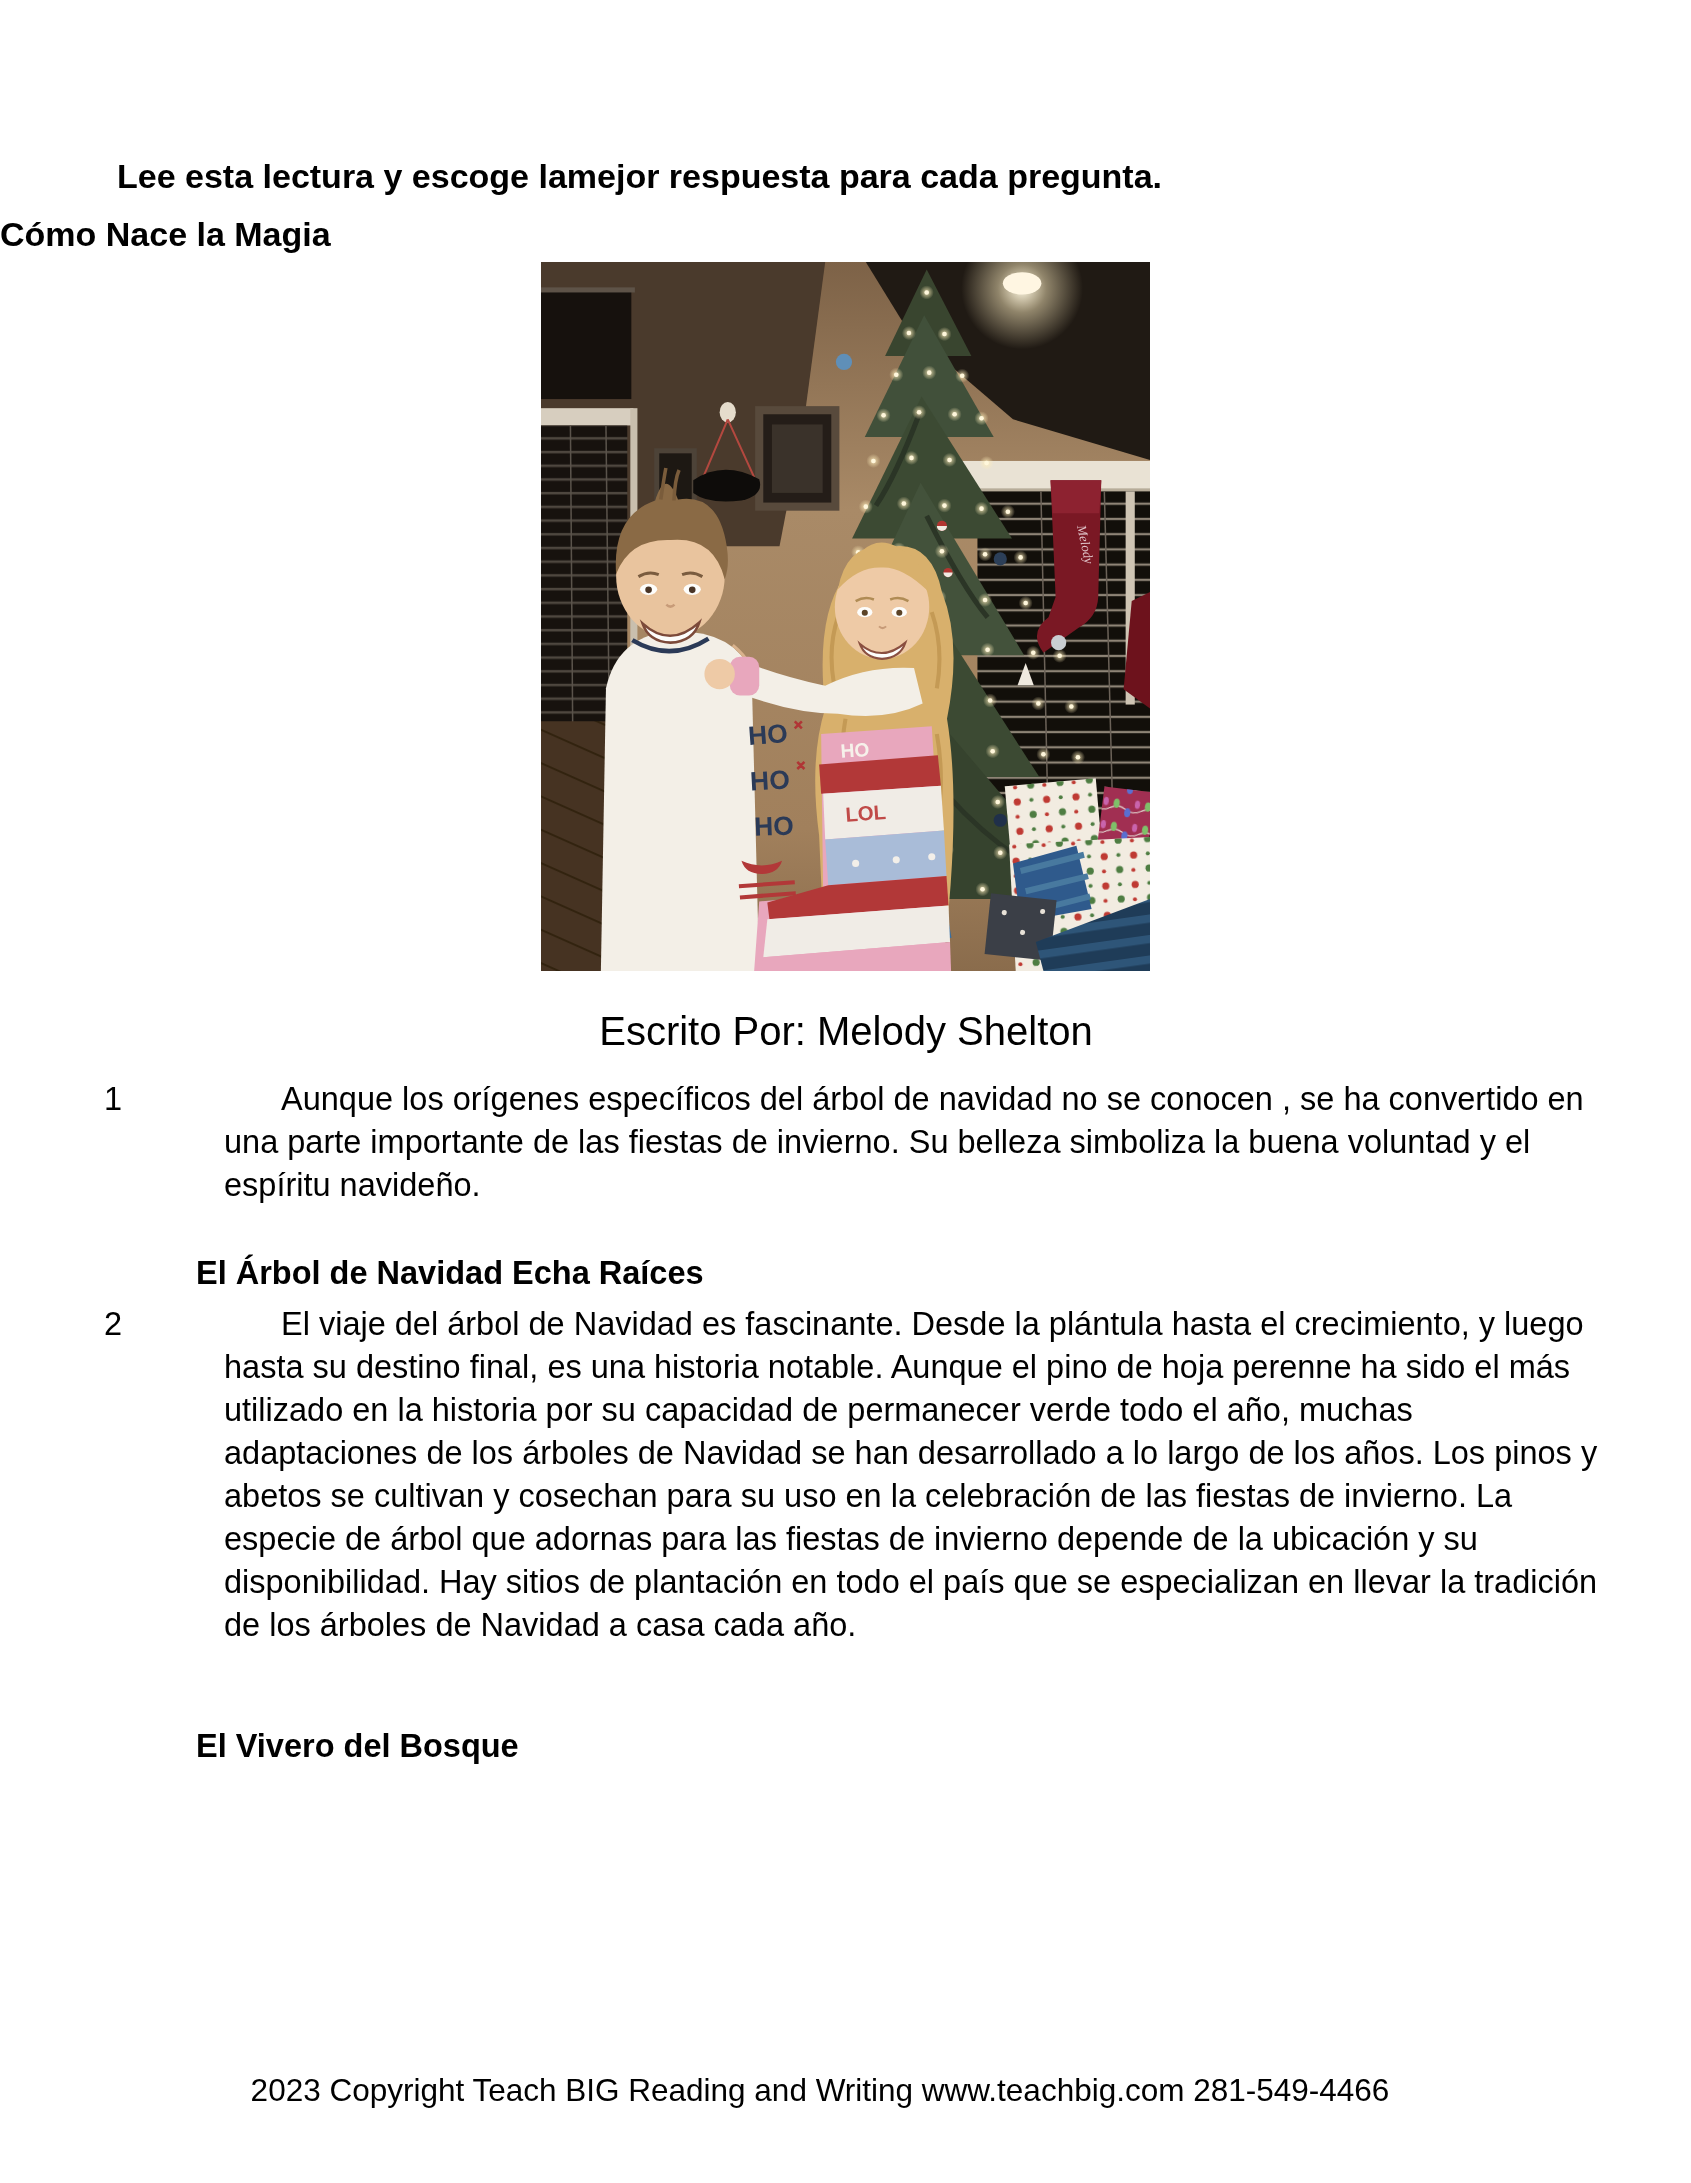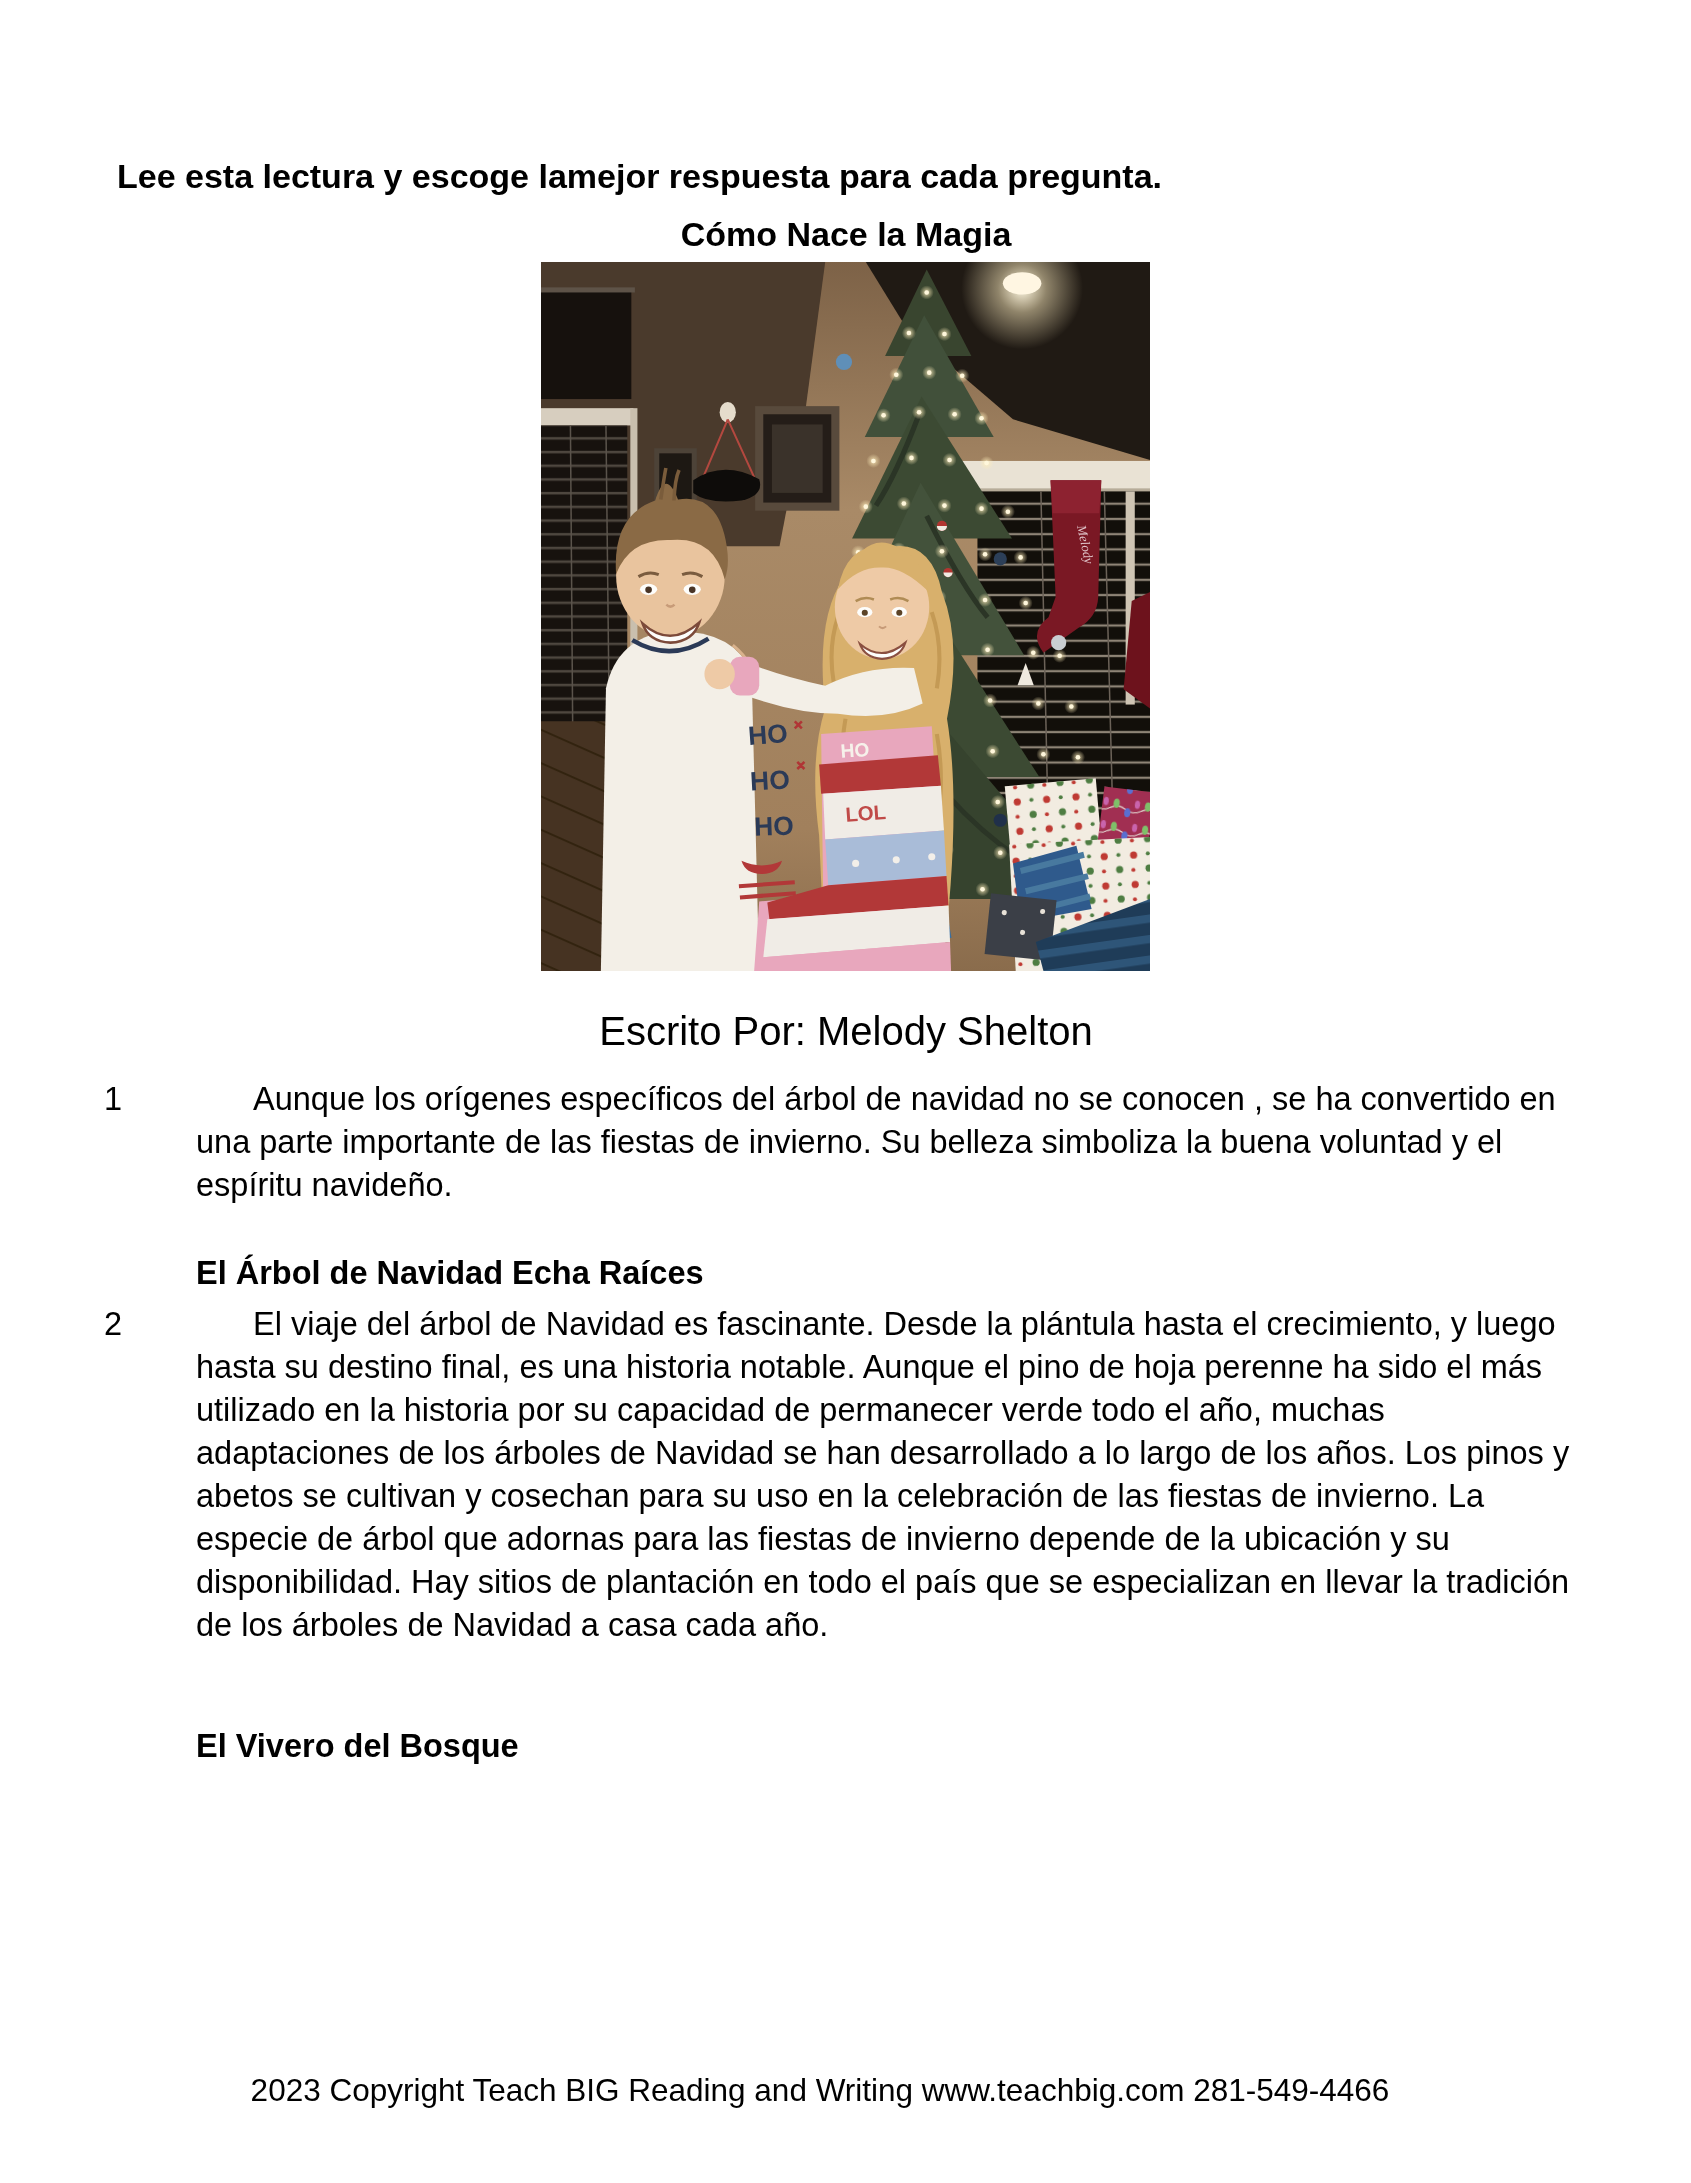--- a/index.html
+++ b/index.html
@@ -5,38 +5,38 @@
   html,body{margin:0;padding:0;background:#ffffff;}
   body{
     width:1692px;height:2183px;position:relative;overflow:hidden;
     font-family:"Liberation Sans","DejaVu Sans",sans-serif;color:#000;
   }
   .instruction{
     position:absolute;left:117px;top:123px;
     font-size:34px;font-weight:bold;white-space:nowrap;
   }
   .doc-title{
-    position:absolute;left:0;top:192px;width:1692px;text-align:center;
+    position:absolute;left:0;top:192px;width:1692px;
     font-size:34px;font-weight:bold;
   }
   .photo-wrap{
     position:absolute;left:541px;top:262px;width:609px;height:709px;
     overflow:hidden;background:#9d7f5f;
   }
   .photo-wrap svg{display:block;width:609px;height:709px;}
   .byline{
     position:absolute;left:0;top:1009px;width:1692px;text-align:center;
     font-size:40px;
   }
   .para{
     position:absolute;left:104px;width:1475px;
     font-size:32.5px;line-height:43px;
   }
   .para .num{position:absolute;left:0;top:0;}
-  .para .ptext{margin-left:92px;width:1381px;text-indent:57px;}
+  .para .ptext{margin-left:120px;width:1381px;text-indent:57px;}
   .p1{top:1078px;}
   .p2{top:1303px;}
   .section-heading{
     position:absolute;left:196px;font-size:32.5px;font-weight:bold;white-space:nowrap;
   }
   .h1{top:1228px;}
   .h2{top:1701px;}
   .footer{
     position:absolute;left:0;top:2072px;width:1640px;text-align:center;
     font-size:31.5px;

